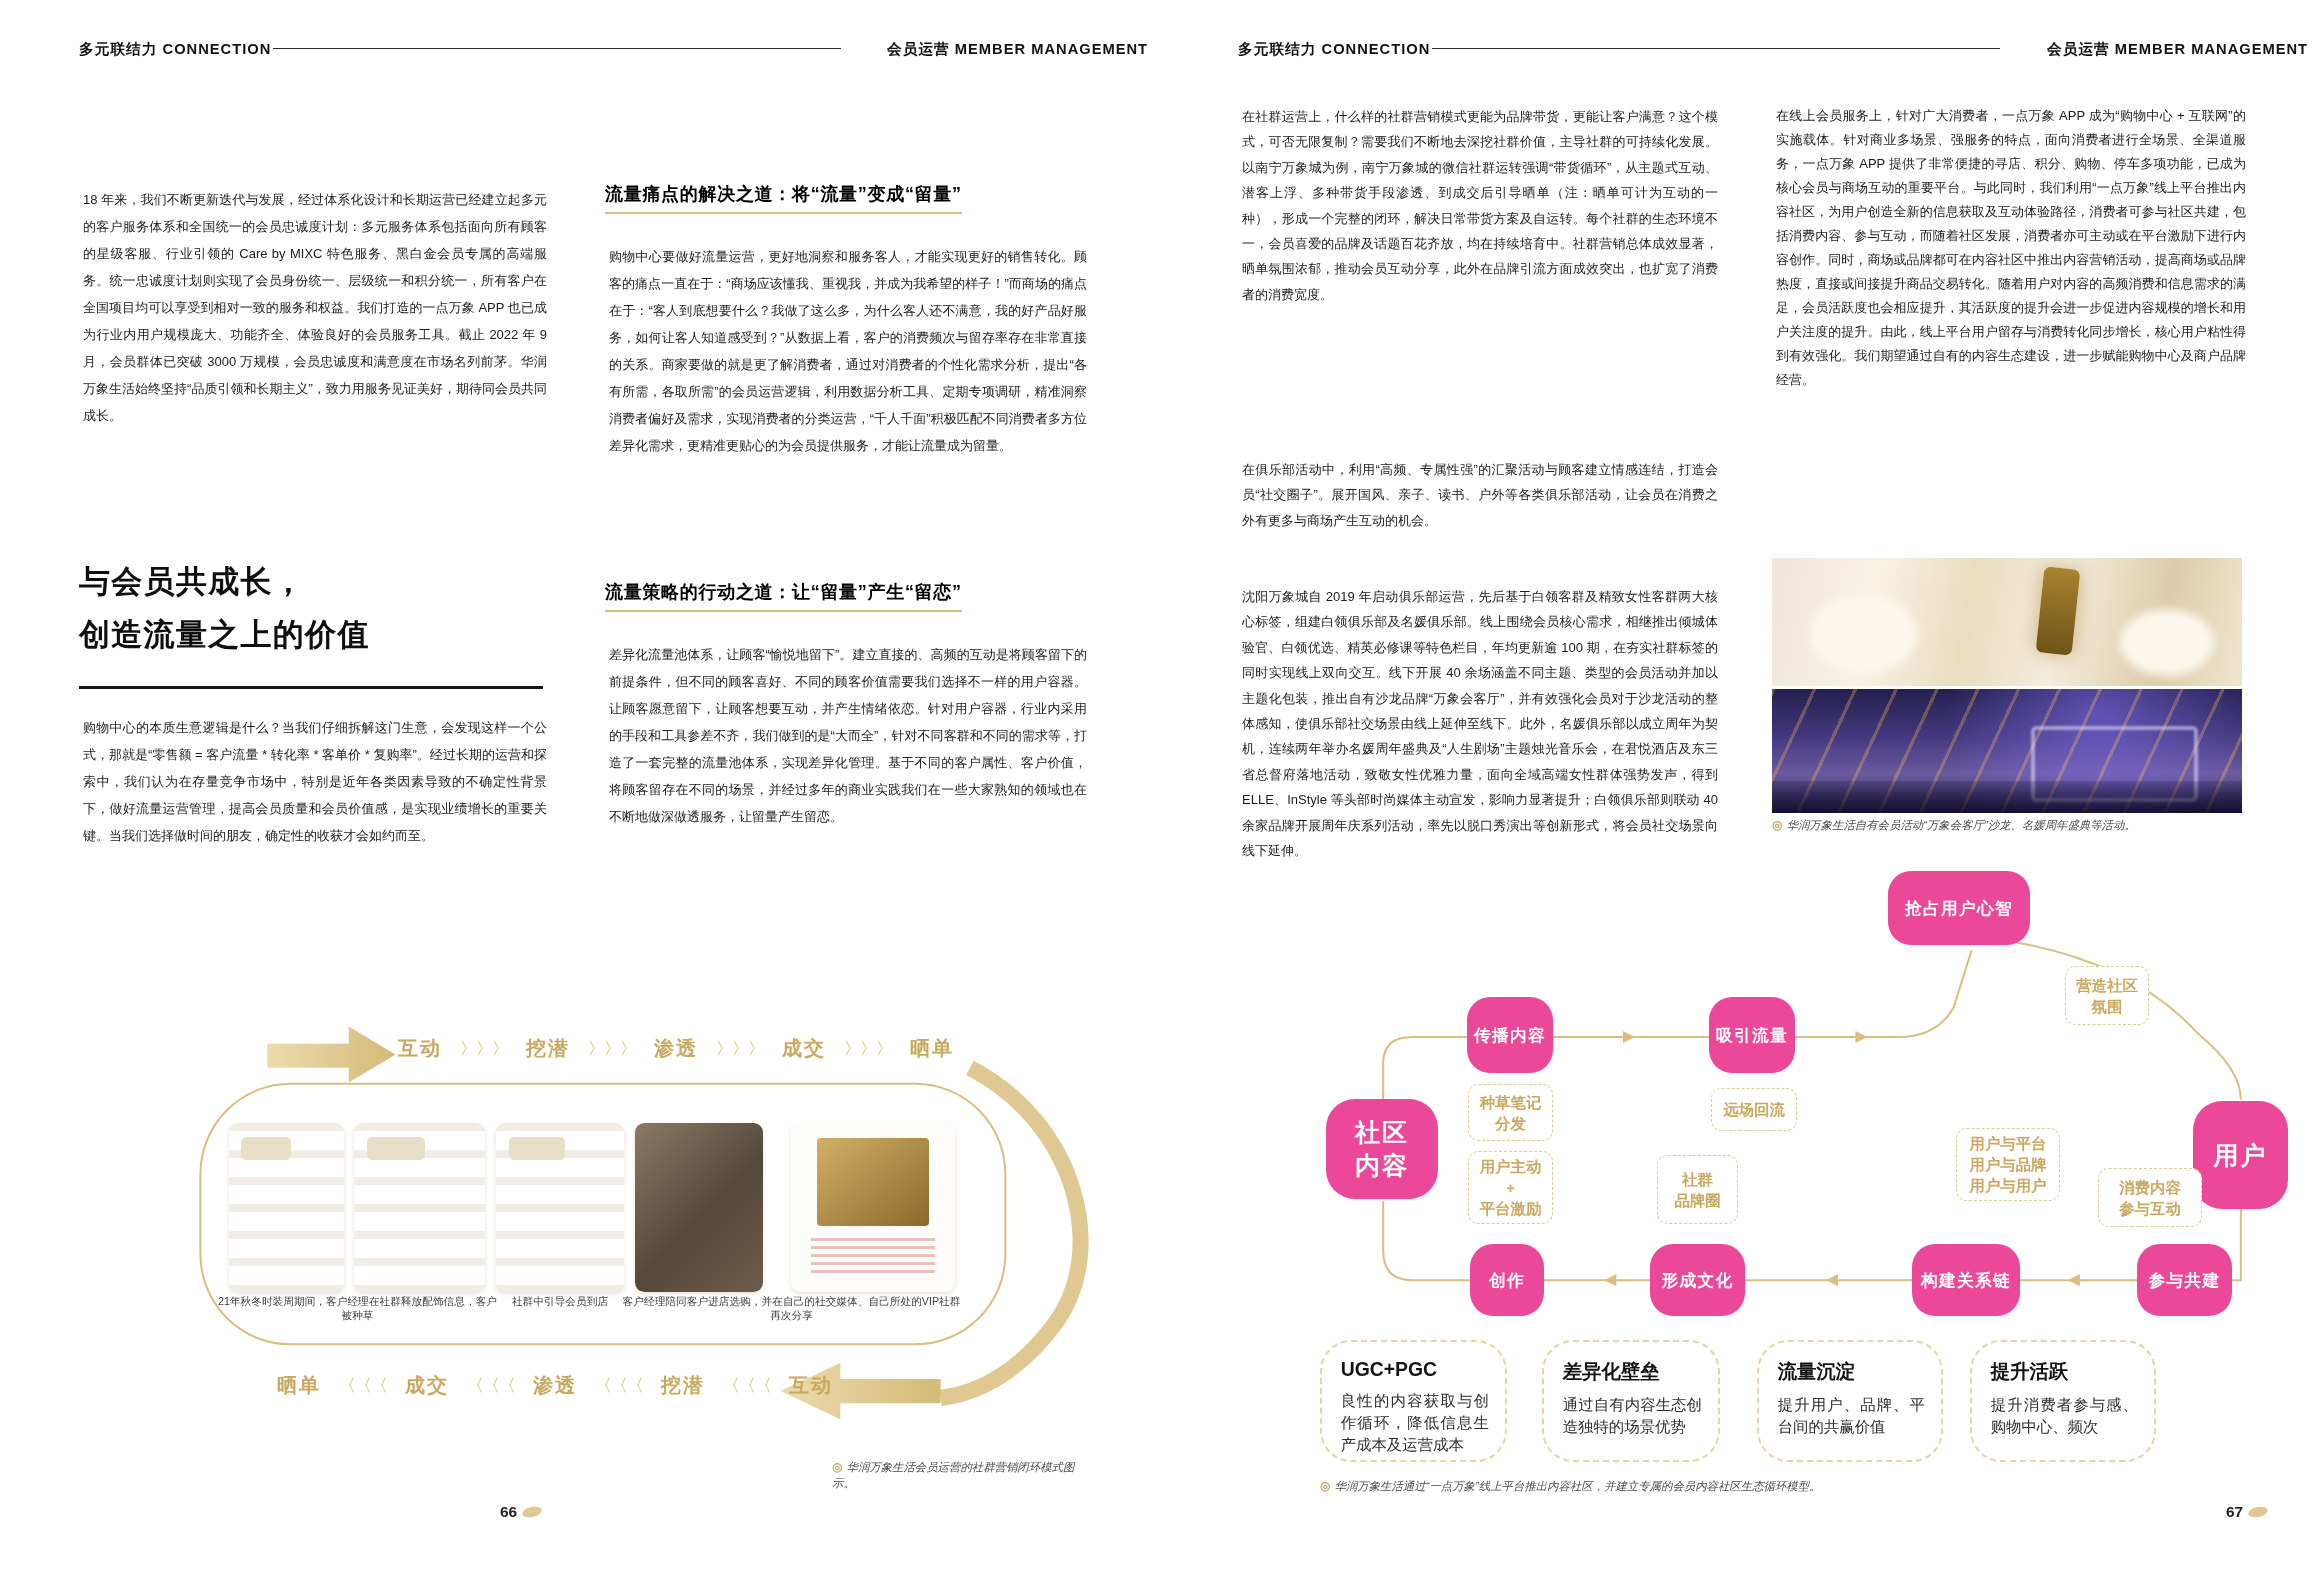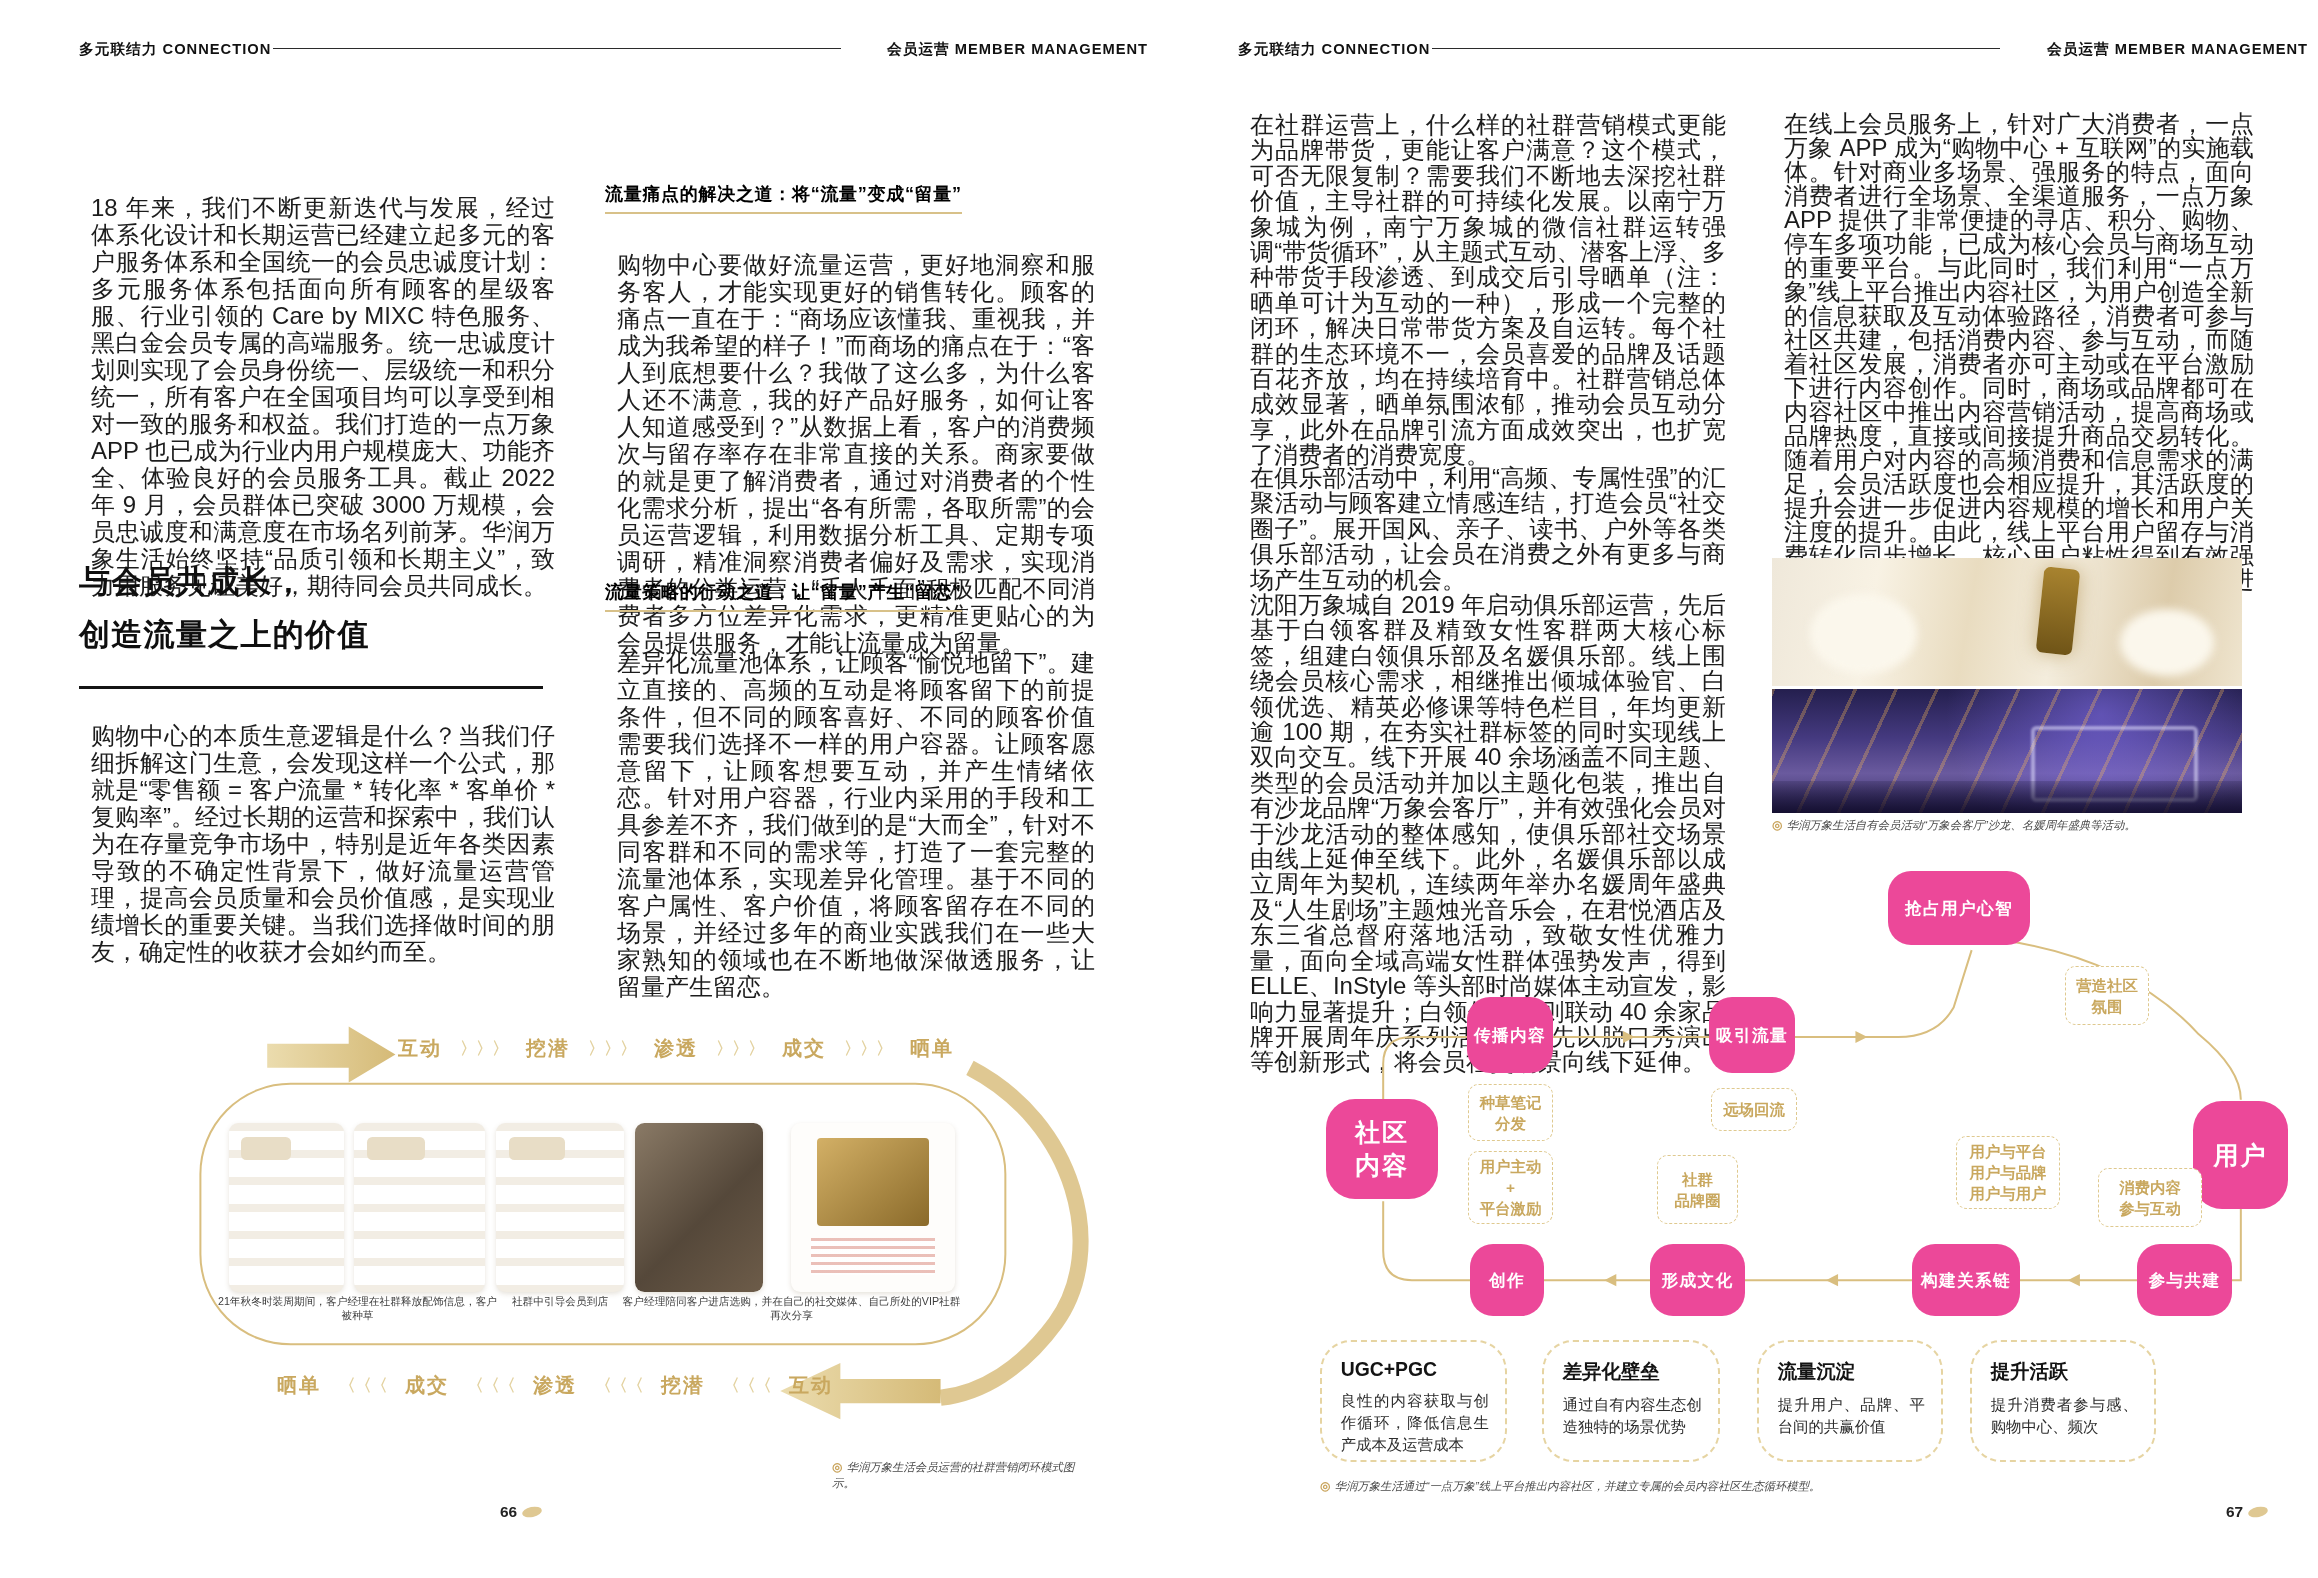--- a/index.html
+++ b/index.html
@@ -3,21 +3,21 @@
 <meta charset="utf-8">
 <style>
   html,body{margin:0;padding:0;}
   body{width:2319px;height:1578px;position:relative;background:#ffffff;
        font-family:"Liberation Sans",sans-serif;color:#1f1f1f;}
   .abs{position:absolute;}
   
   .hdr-label{font-size:14.7px;font-weight:bold;color:#111;letter-spacing:1px;white-space:nowrap;}
   .hdr-rule{height:1.3px;background:#2b2b2b;}
   
-  .body-text{font-size:24px;line-height:27px;color:#1c1c1c;text-align:justify;margin:12px;}
+  .body-text{font-size:13px;line-height:27px;color:#1c1c1c;text-align:justify;margin:4px;}
   .gold-head{font-size:18px;font-weight:bold;color:#000000;letter-spacing:0.7px;
              display:inline-block;padding-bottom:6px;border-bottom:2.7px double #D8C189;white-space:nowrap;}
   .big-title{font-family:"Liberation Serif",serif;font-size:31px;line-height:43px;
              font-weight:900;color:#0f0f0f;letter-spacing:1.3px;}
   .title-rule{height:2.7px;background:#141414;}
   .caption{font-size:11.4px;font-style:italic;color:#4a4a4a;line-height:16px;}
   .ring{color:#C9A45C;font-style:normal;margin-right:4px;font-size:12px;font-weight:bold;}
   .pagenum{font-size:15.4px;font-weight:bold;color:#222;}
   .num-blob{width:20px;height:10px;background:#D9BE7F;border-radius:50%;transform:rotate(-12deg);opacity:.85;}
   
@@ -195,21 +195,21 @@
   <div class="dash" style="left:1468px;top:1084px;width:83px;height:55px;">种草笔记
 分发</div>
   <div class="dash" style="left:1711px;top:1088px;width:84px;height:41px;">远场回流</div>
   <div class="dash" style="left:2065px;top:966px;width:82px;height:57px;">营造社区
 氛围</div>
   <div class="dash" style="left:1468px;top:1151px;width:83px;height:71px;">用户主动
 +
 平台激励</div>
   <div class="dash" style="left:1657px;top:1155px;width:79px;height:67px;">社群
 品牌圈</div>
-  <div class="dash" style="left:1956px;top:1128px;width:102px;height:71px;margin-top:8px;">用户与平台
+  <div class="dash" style="left:1956px;top:1128px;width:102px;height:71px;">用户与平台
 用户与品牌
 用户与用户</div>
   <div class="dash" style="left:2098px;top:1168px;width:102px;height:57px;">消费内容
 参与互动</div>
 
   <div class="feature" style="left:1320px;width:187px;">
     <h4>UGC+PGC</h4>
     <p>良性的内容获取与创作循环，降低信息生产成本及运营成本</p>
   </div>
   <div class="feature" style="left:1542px;width:178px;">

